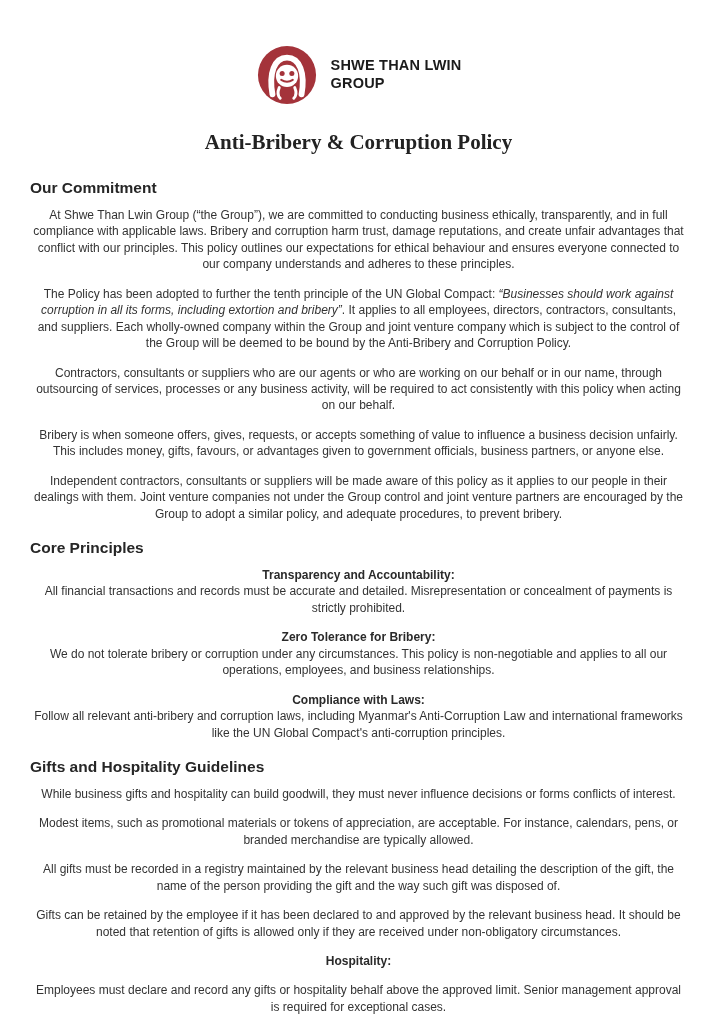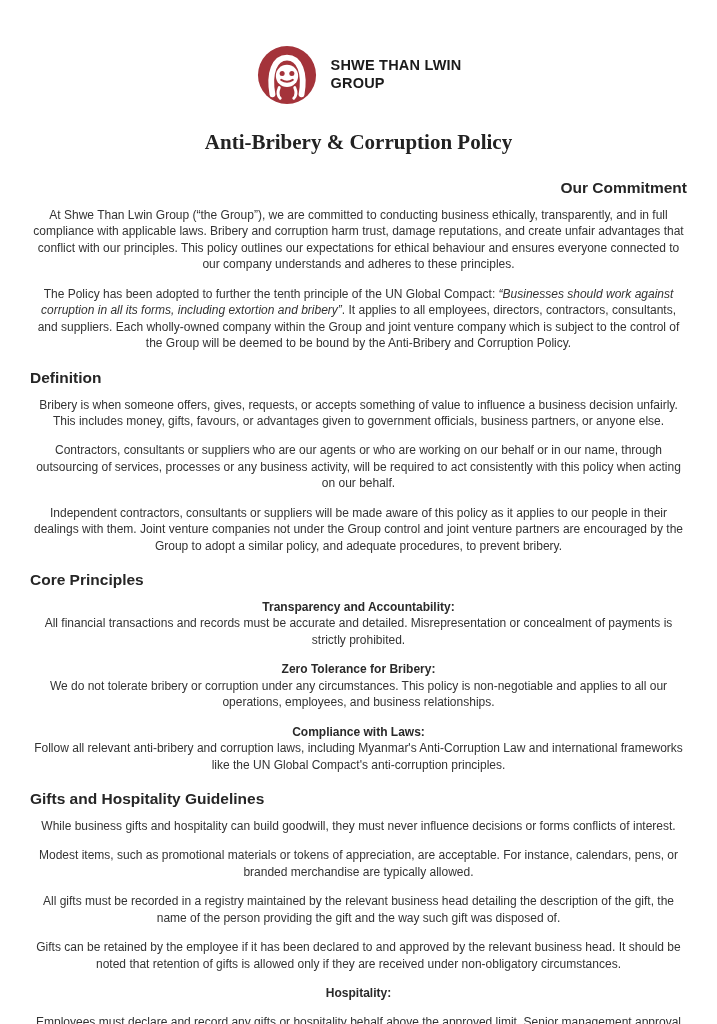--- a/index.html
+++ b/index.html
@@ -66,29 +66,28 @@
     </span>
     <div class="logo-text">
       <div>SHWE THAN LWIN</div>
       <div>GROUP</div>
     </div>
   </header>
 
   <h1 class="doc-title">Anti-Bribery &amp; Corruption Policy</h1>
 
   <section>
-    <h2 class="section-heading" style="margin-top:4px;text-align:right;">Our Commitment</h2>
+    <h2 class="section-heading" style="margin-top:4px;">Our Commitment</h2>
     <p class="body-text">At Shwe Than Lwin Group (“the Group”), we are committed to conducting business ethically, transparently, and in full compliance with applicable laws. Bribery and corruption harm trust, damage reputations, and create unfair advantages that conflict with our principles. This policy outlines our expectations for ethical behaviour and ensures everyone connected to our company understands and adheres to these principles.</p>
     <p class="body-text"><span>The Policy has been adopted to further the tenth principle of the UN Global Compact: </span><em>“Businesses should work against corruption in all its forms, including extortion and bribery”</em><span>. It applies to all employees, directors, contractors, consultants, and suppliers. Each wholly-owned company within the Group and joint venture company which is subject to the control of the Group will be deemed to be bound by the Anti-Bribery and Corruption Policy.</span></p>
   </section>
 
   <section>
-    <h2 class="section-heading">Definition</h2>
+    <p class="body-text">Contractors, consultants or suppliers who are our agents or who are working on our behalf or in our name, through outsourcing of services, processes or any business activity, will be required to act consistently with this policy when acting on our behalf.</p>
     <p class="body-text">Bribery is when someone offers, gives, requests, or accepts something of value to influence a business decision unfairly. This includes money, gifts, favours, or advantages given to government officials, business partners, or anyone else.</p>
-    <p class="body-text">Contractors, consultants or suppliers who are our agents or who are working on our behalf or in our name, through outsourcing of services, processes or any business activity, will be required to act consistently with this policy when acting on our behalf.</p>
     <p class="body-text">Independent contractors, consultants or suppliers will be made aware of this policy as it applies to our people in their dealings with them. Joint venture companies not under the Group control and joint venture partners are encouraged by the Group to adopt a similar policy, and adequate procedures, to prevent bribery.</p>
   </section>
 
   <section>
     <h2 class="section-heading">Core Principles</h2>
     <div class="block">
       <span class="block-label">Transparency and Accountability:</span><span>All financial transactions and records must be accurate and detailed. Misrepresentation or concealment of payments is strictly prohibited.</span>
     </div>
     <div class="block">
       <span class="block-label">Zero Tolerance for Bribery:</span><span>We do not tolerate bribery or corruption under any circumstances. This policy is non-negotiable and applies to all our operations, employees, and business relationships.</span>

